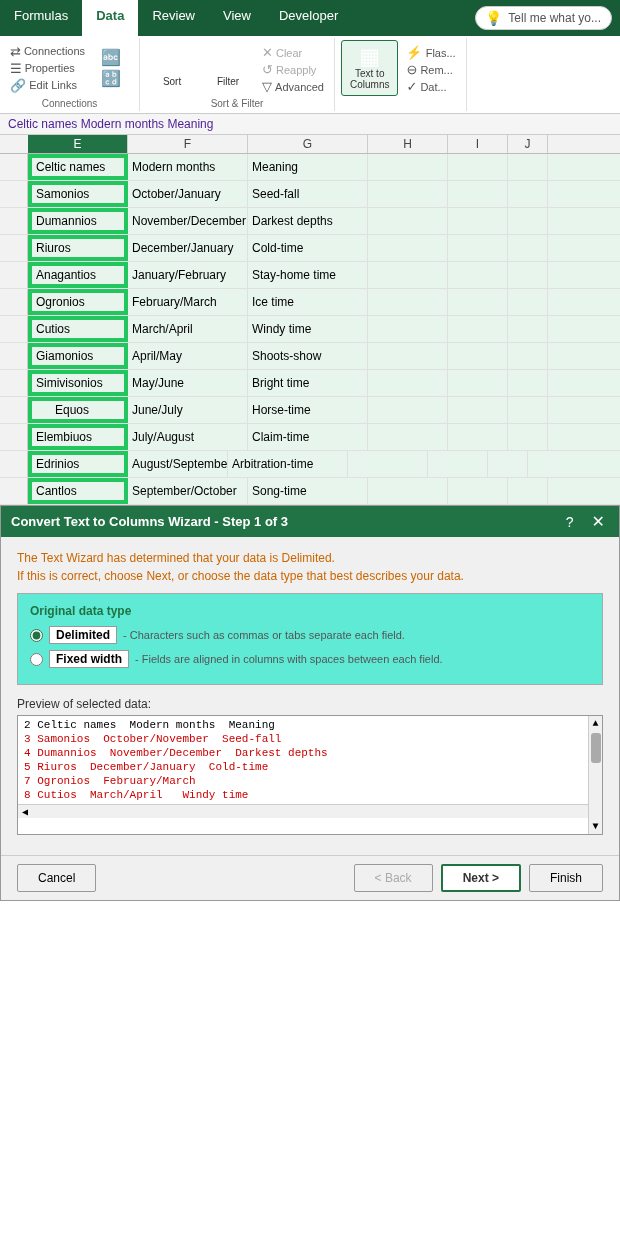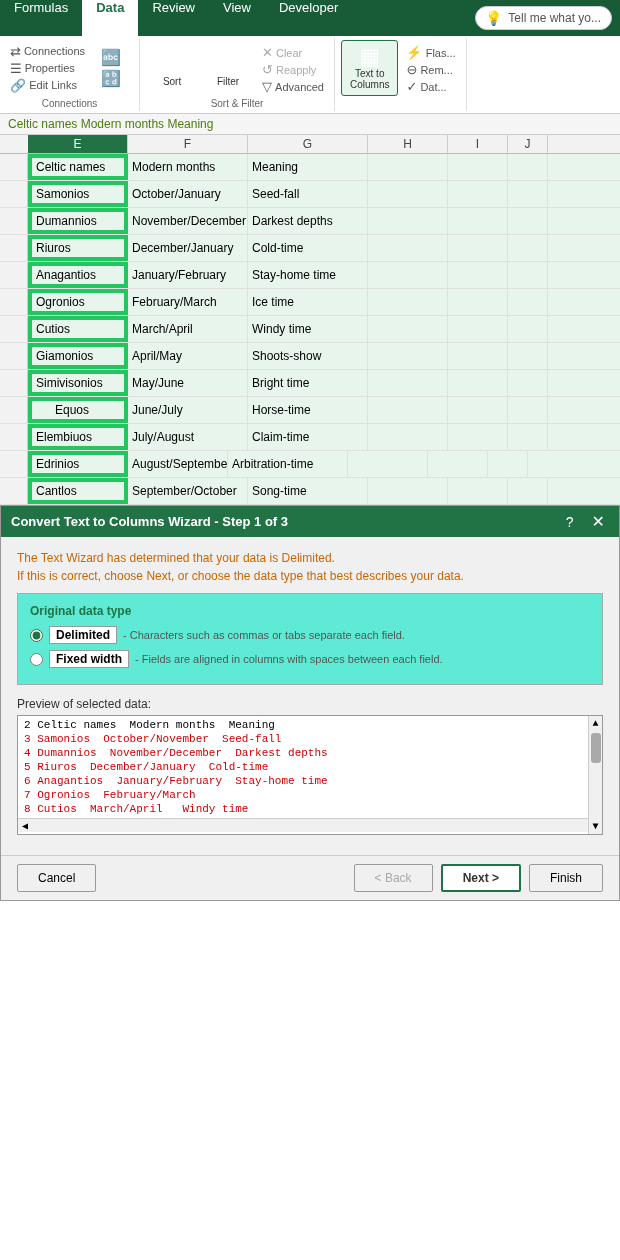--- a/index.html
+++ b/index.html
@@ -1,21 +1,21 @@
 <!DOCTYPE html>
 <html><head>
   <meta charset="utf-8">
   <style>
     * { box-sizing: border-box; margin: 0; padding: 0; }
     body { font-family: 'Segoe UI', Arial, sans-serif; font-size: 12px; width: 620px; background: #fff; }
 
     
     .ribbon { background: #217346; color: #fff; }
     .ribbon-tabs { display: flex; background: #185C37; }
-    .ribbon-tab { padding: 0 14px; font-size: 13px; cursor: pointer; color: #fff; }
+    .ribbon-tab { padding: 8px 14px; font-size: 13px; cursor: pointer; color: #fff; }
     .ribbon-tab.active { background: #fff; color: #217346; font-weight: 600; }
 
     .ribbon-content { background: #fff; border-bottom: 1px solid #ccc; display: flex; align-items: stretch; padding: 2px 0; }
 
     .ribbon-group { display: flex; flex-direction: column; align-items: center; padding: 2px 6px; border-right: 1px solid #e0e0e0; position: relative; }
     .ribbon-group-label { font-size: 10px; color: #666; margin-top: auto; padding-top: 2px; }
 
     .ribbon-group-content { display: flex; align-items: center; flex: 1; }
 
     .ribbon-btn { display: flex; flex-direction: column; align-items: center; justify-content: center; padding: 2px 6px; cursor: pointer; border-radius: 3px; min-width: 36px; }
@@ -27,21 +27,21 @@
     .ribbon-small-btns { display: flex; flex-direction: column; }
     .ribbon-small-btn { display: flex; align-items: center; padding: 1px 4px; cursor: pointer; border-radius: 2px; font-size: 11px; color: #555; white-space: nowrap; }
     .ribbon-small-btn .sicon { margin-right: 3px; font-size: 13px; }
     .ribbon-small-btn.disabled { color: #aaa; cursor: default; }
 
     .tell-me { display: flex; align-items: center; background: #fff; border: 1px solid #ccc; border-radius: 12px; padding: 3px 10px; margin: 6px 8px; font-size: 12px; color: #555; cursor: text; }
     .tell-me-icon { margin-right: 5px; font-size: 14px; }
 
     
     .spreadsheet-area { background: #fff; }
-    .formula-bar { padding: 3px 8px; background: #f5f5f5; border-bottom: 1px solid #ccc; font-size: 12px; color: #4d7c0f; }
+    .formula-bar { padding: 3px 8px; background: #f5f5f5; border-bottom: 1px solid #ccc; font-size: 12px; color: #4c1d95; }
 
     .col-headers { display: flex; background: #f2f2f2; border-bottom: 1px solid #bbb; }
     .col-header { border-right: 1px solid #ccc; text-align: center; font-size: 12px; color: #444; padding: 2px 0; }
     .col-header.active { background: #217346; color: #fff; }
 
     .grid { display: flex; flex-direction: column; }
     .grid-row { display: flex; border-bottom: 1px solid #e0e0e0; min-height: 22px; }
     .grid-row.selected { background: #e8f5ec; }
     .row-num { width: 28px; min-width: 28px; text-align: center; font-size: 11px; color: #666; border-right: 1px solid #ccc; background: #f2f2f2; display: flex; align-items: center; justify-content: center; }
     .cell { border-right: 1px solid #e0e0e0; padding: 2px 4px; font-size: 12px; overflow: hidden; white-space: nowrap; display: flex; align-items: center; }
@@ -350,21 +350,20 @@
     </div>
 
     <div class="preview-section">
       <div class="preview-label">Preview of selected data:</div>
       <div class="preview-box">
         <div class="preview-content" style="width:calc(100% - 14px);">
           <div class="preview-line">2 Celtic names  Modern months  Meaning</div>
           <div class="preview-line highlight">3 Samonios  October/November  Seed-fall</div>
           <div class="preview-line highlight">4 Dumannios  November/December  Darkest depths</div>
           <div class="preview-line highlight">5 Riuros  December/January  Cold-time</div>
-          <div class="preview-line highlight">6 Anagantios  January/February  Stay-home time</div>
           <div class="preview-line highlight">7 Ogronios  February/March</div>
           <div class="preview-line highlight">8 Cutios  March/April   Windy time</div>
         </div>
         <div class="preview-scrollbar">
           <span class="scrollbar-up">▲</span>
           <div class="scrollbar-thumb"></div>
           <span class="scrollbar-down">▼</span>
         </div>
         <div class="preview-hscroll">
           <span class="hscroll-left">◀</span>

